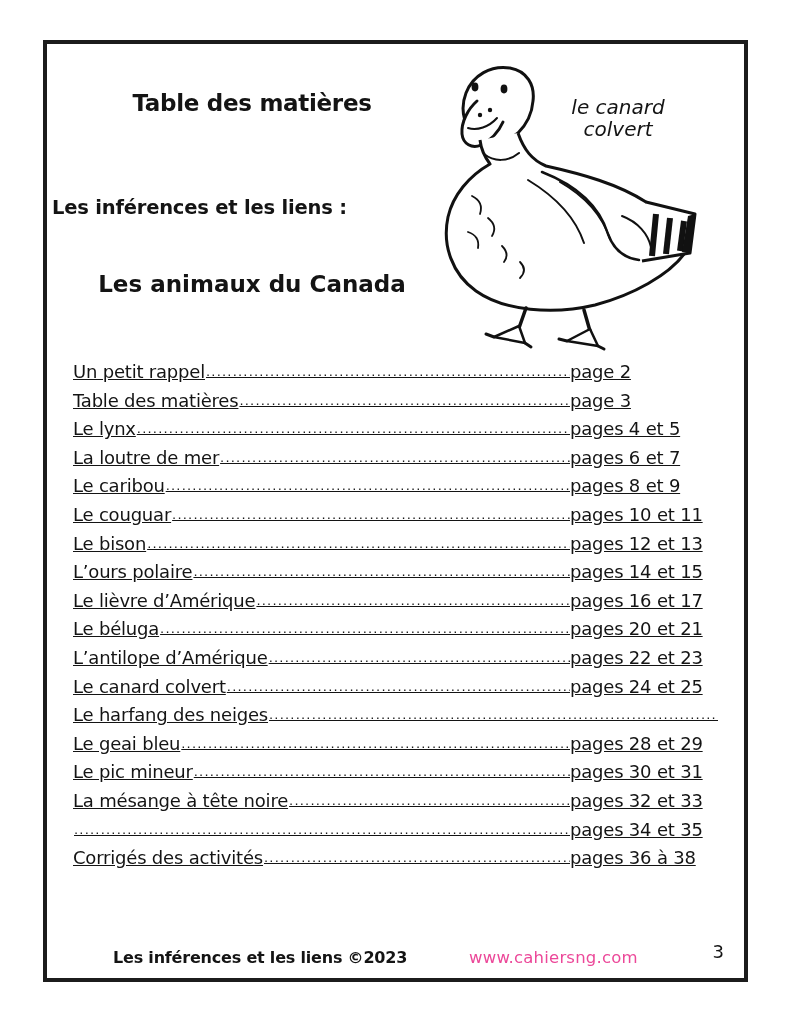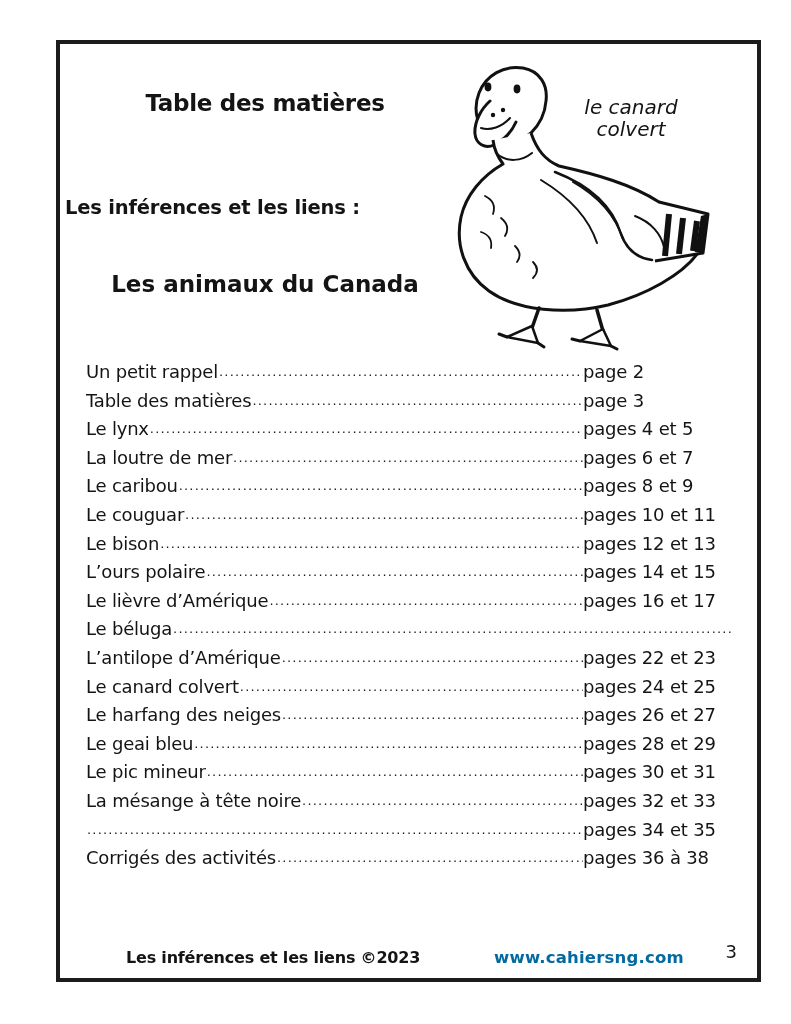--- a/index.html
+++ b/index.html
@@ -5,21 +5,21 @@
   html, body { margin:0; padding:0; }
   body {
     width:791px; height:1024px;
     background:#ffffff;
     font-family:"DejaVu Sans", "Liberation Sans", sans-serif;
     color:#141414;
     position:relative;
     overflow:hidden;
   }
   .frame {
-    position:absolute; left:56px; top:40px;
+    position:absolute; left:43px; top:40px;
     width:705px; height:942px;
     border:4px solid #1c1c1c;
     box-sizing:border-box;
     background:#ffffff;
   }
   
   .page-title {
     position:absolute; left:5px; top:46px; width:400px;
     text-align:center; font-size:23px; font-weight:bold;
     letter-spacing:-0.3px;
@@ -44,20 +44,21 @@
   }
   
   .toc {
     position:absolute; left:0; top:314px;
     width:100%; box-sizing:border-box;
     padding:0 26px;
   }
   .toc-row {
     display:flex; align-items:flex-end;
     height:28.6px;
+    text-decoration:underline;
   }
   .toc-title {
     font-size:18px; line-height:28.6px; white-space:nowrap;
     letter-spacing:-0.2px;
   }
   .toc-dots {
     flex:1 1 auto; overflow:hidden; white-space:nowrap;
     font-size:13px; line-height:28.6px; letter-spacing:1.2px;
     padding:0 6px 0 1px; color:#191919;
   }
@@ -68,23 +69,22 @@
     flex:0 0 148px; font-size:18px; line-height:28.6px;
     white-space:nowrap; letter-spacing:-0.2px;
   }
   
   .footer-copy {
     position:absolute; left:66px; bottom:11px;
     font-size:16px; font-weight:bold; letter-spacing:-0.2px;
   }
   .footer-site {
     position:absolute; left:422px; bottom:11px;
-    font-size:16.5px; font-weight:bold; color:#0369a1;
+    font-size:16.5px; font-weight:normal; color:#ec4899;
     letter-spacing:0.2px;
-    margin-left:12px;
   }
   .footer-page {
     position:absolute; right:20px; bottom:16px;
     font-size:18px;
   }
   
   .duck svg path, .duck svg line, .duck svg ellipse {
     vector-effect:non-scaling-stroke;
   }
 </style>
@@ -185,35 +185,35 @@
       <span class="toc-pages">pages 14 et 15</span>
     </div>
       <div class="toc-row">
       <span class="toc-title">Le lièvre d’Amérique</span>
       <span class="toc-dots"></span>
       <span class="toc-pages">pages 16 et 17</span>
     </div>
       <div class="toc-row">
       <span class="toc-title">Le béluga</span>
       <span class="toc-dots"></span>
+      <span class="toc-pages">pages 20 et 21</span>
     </div>
       <div class="toc-row">
       <span class="toc-title">L’antilope d’Amérique</span>
       <span class="toc-dots"></span>
       <span class="toc-pages">pages 22 et 23</span>
     </div>
       <div class="toc-row">
       <span class="toc-title">Le canard colvert</span>
       <span class="toc-dots"></span>
       <span class="toc-pages">pages 24 et 25</span>
     </div>
       <div class="toc-row">
       <span class="toc-title">Le harfang des neiges</span>
       <span class="toc-dots"></span>
-      <span class="toc-pages">pages 26 et 27</span>
     </div>
       <div class="toc-row">
       <span class="toc-title">Le geai bleu</span>
       <span class="toc-dots"></span>
       <span class="toc-pages">pages 28 et 29</span>
     </div>
       <div class="toc-row">
       <span class="toc-title">Le pic mineur</span>
       <span class="toc-dots"></span>
       <span class="toc-pages">pages 30 et 31</span>

